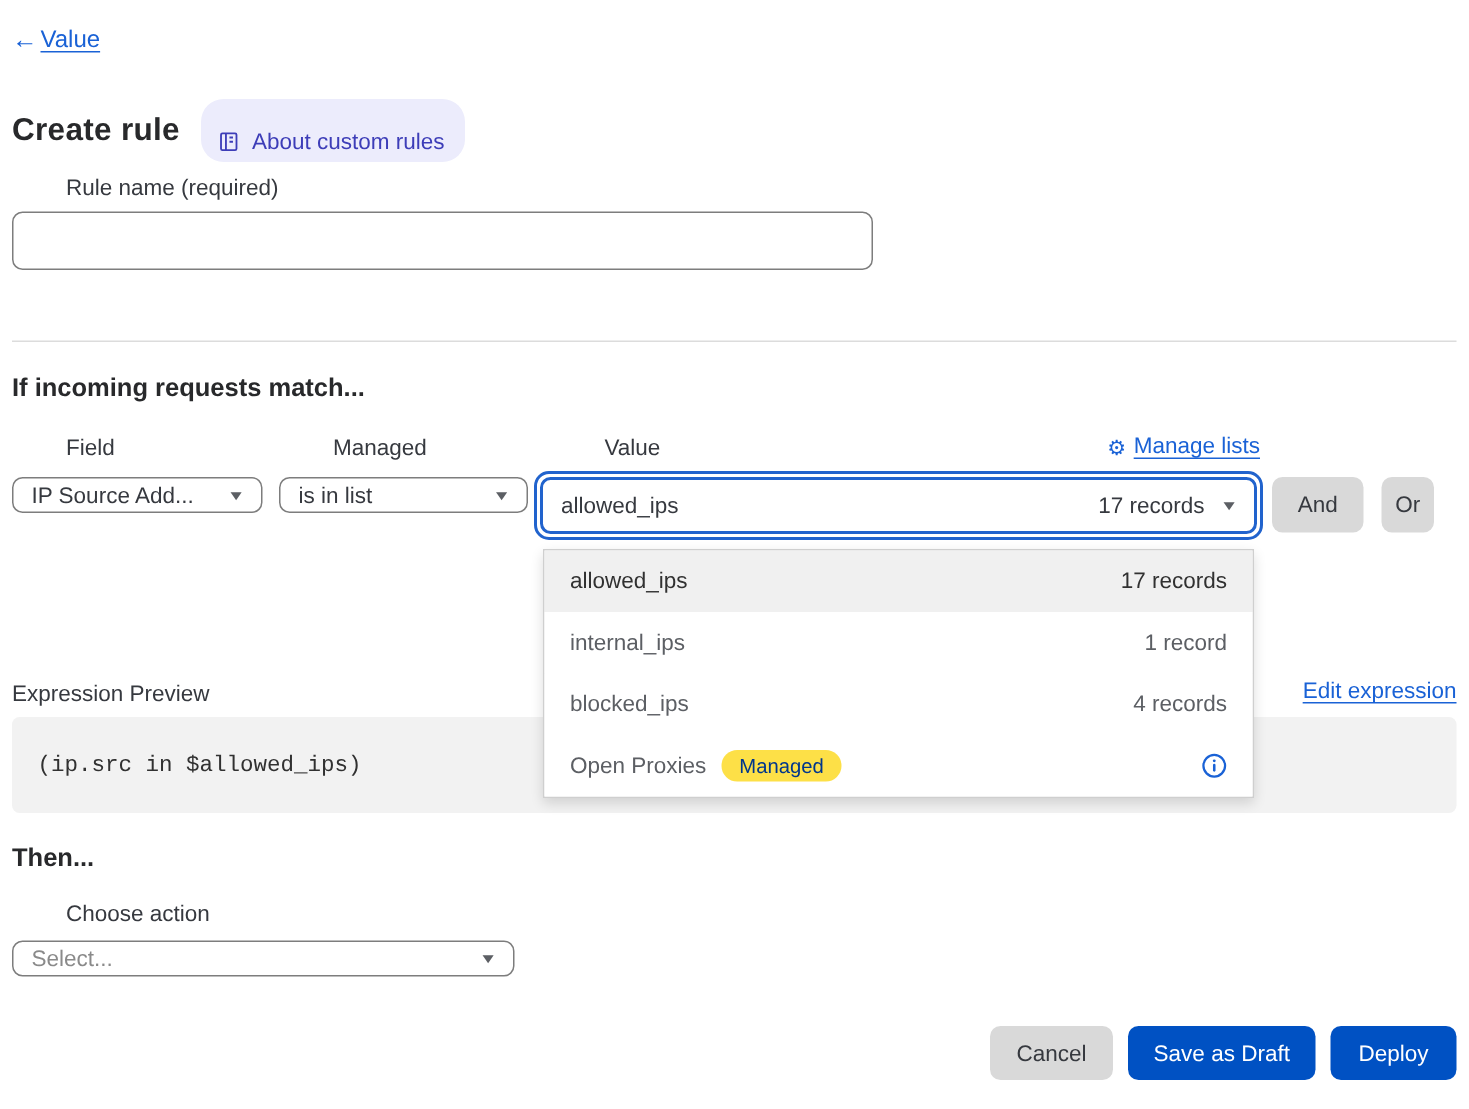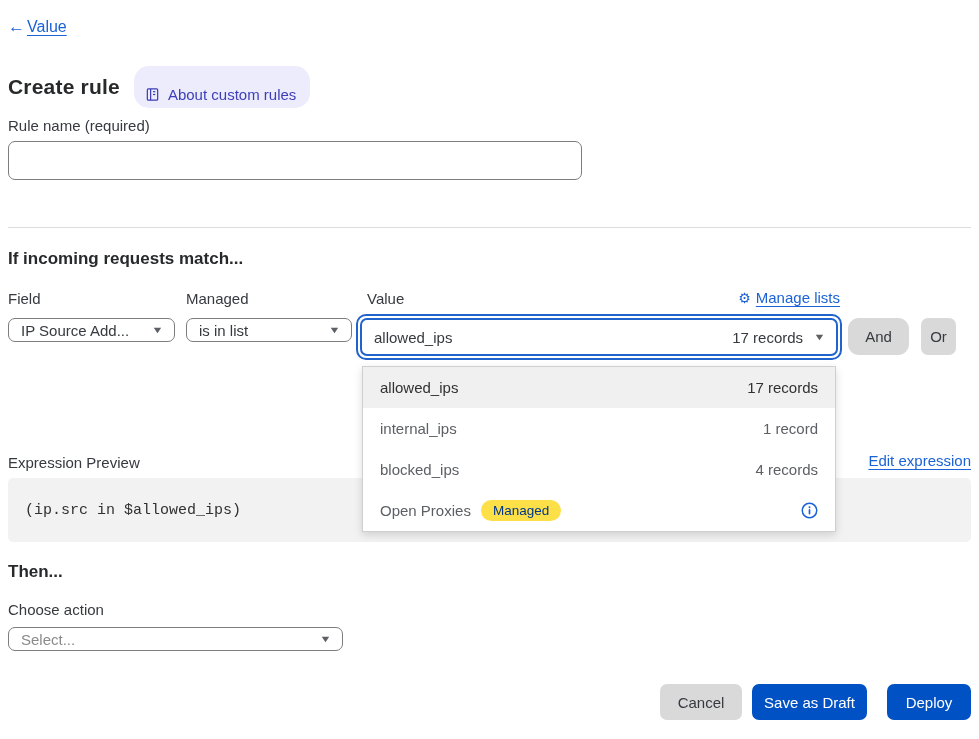--- a/index.html
+++ b/index.html
@@ -26,21 +26,21 @@
   .page-title { font-size: 21px; font-weight: 700; color: #28292b; letter-spacing: .2px; }
   .about-badge {
     display: inline-flex; align-items: center; gap: 8px;
     background: #ececfc; color: #3d3db8;
     border-radius: 15px; padding: 20px 14px 5px 11px;
     font-size: 15px; cursor: pointer;
   }
   .about-badge svg { display: block; }
 
   
-  .field-label { font-size: 15px; color: #36393f; }
+  .field-label { font-size: 15px; color: #36393f; margin-left: 36px; }
   .rule-name-label { position: absolute; left: 8px; top: 117px; }
   .rule-name-input {
     position: absolute; left: 8px; top: 141px;
     width: 574px; height: 39px;
     border: 1px solid #7d7d7d; border-radius: 7px;
     font-size: 15px; padding: 0 12px; color: #313131; background: #fff;
   }
   .helper-text { position: absolute; left: 8px; top: 186px; font-size: 15px; color: #5c5f64; }
 
   .divider { position: absolute; left: 8px; width: 963px; height: 1px; background: #dcdcdc; }
@@ -83,21 +83,21 @@
     display: flex; align-items: center; justify-content: space-between;
     padding: 0 12px; font-size: 15px; color: #36393f; background: #fff; cursor: text;
   }
   .value-combobox .records { display: flex; align-items: center; gap: 12px; color: #36393f; }
 
   .gray-btn {
     position: absolute; top: 318px; height: 37px;
     background: #d9d9d9; border: none; border-radius: 7px;
     font-size: 15px; color: #36393f; font-family: inherit; cursor: pointer;
   }
-  .and-btn { left: 848px; width: 61px; border-radius: 11px; }
+  .and-btn { left: 848px; width: 61px; }
   .or-btn { left: 921px; width: 35px; }
 
   
   .dropdown-panel {
     position: absolute; left: 362px; top: 366px; width: 474px;
     background: #fff; border: 1px solid #cfcfcf;
     box-shadow: 0 3px 8px rgba(0,0,0,.14);
     z-index: 5;
   }
   .dropdown-item {
@@ -132,21 +132,21 @@
   .action-select { left: 8px; top: 627px; width: 335px; }
   .action-select .placeholder { color: #8a8a8a; }
 
   
   .footer-btn {
     position: absolute; top: 684px; height: 36px;
     border: none; border-radius: 7px; font-size: 15px; font-family: inherit; cursor: pointer;
   }
   .cancel-btn { left: 660px; width: 82px; background: #d9d9d9; color: #36393f; }
   .blue-btn { background: #0051c3; color: #ffffff; }
-  .save-draft-btn { left: 752px; width: 115px; }
+  .save-draft-btn { left: 752px; width: 125px; }
   .deploy-btn { left: 887px; width: 84px; }
 </style>
 </head>
 <body>
 
 <div class="page">
 
   <a class="back-link">
     <span class="arrow">←</span>
       <span class="back-text">Value</span>

